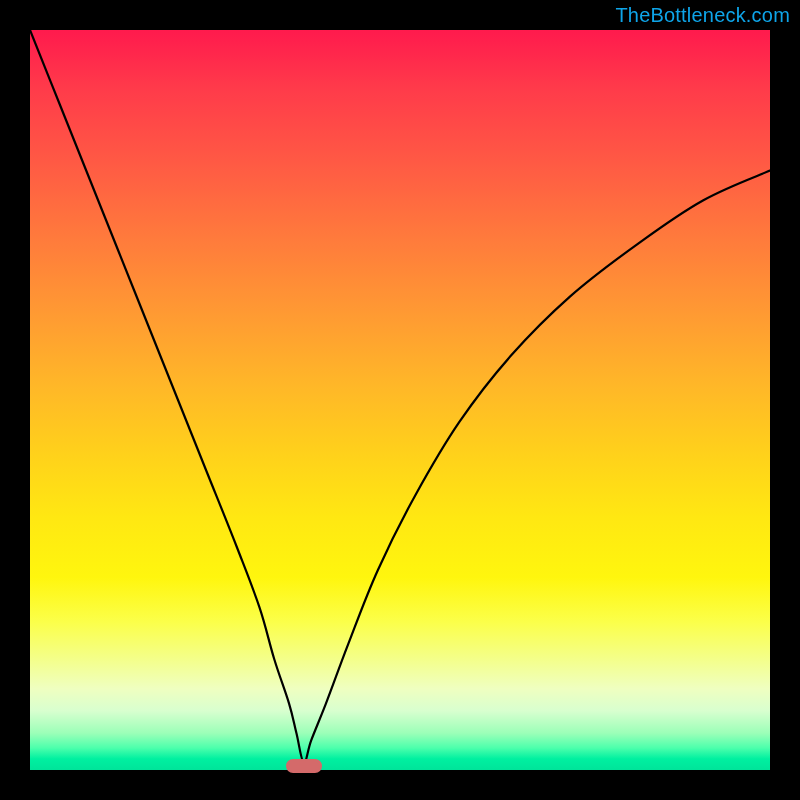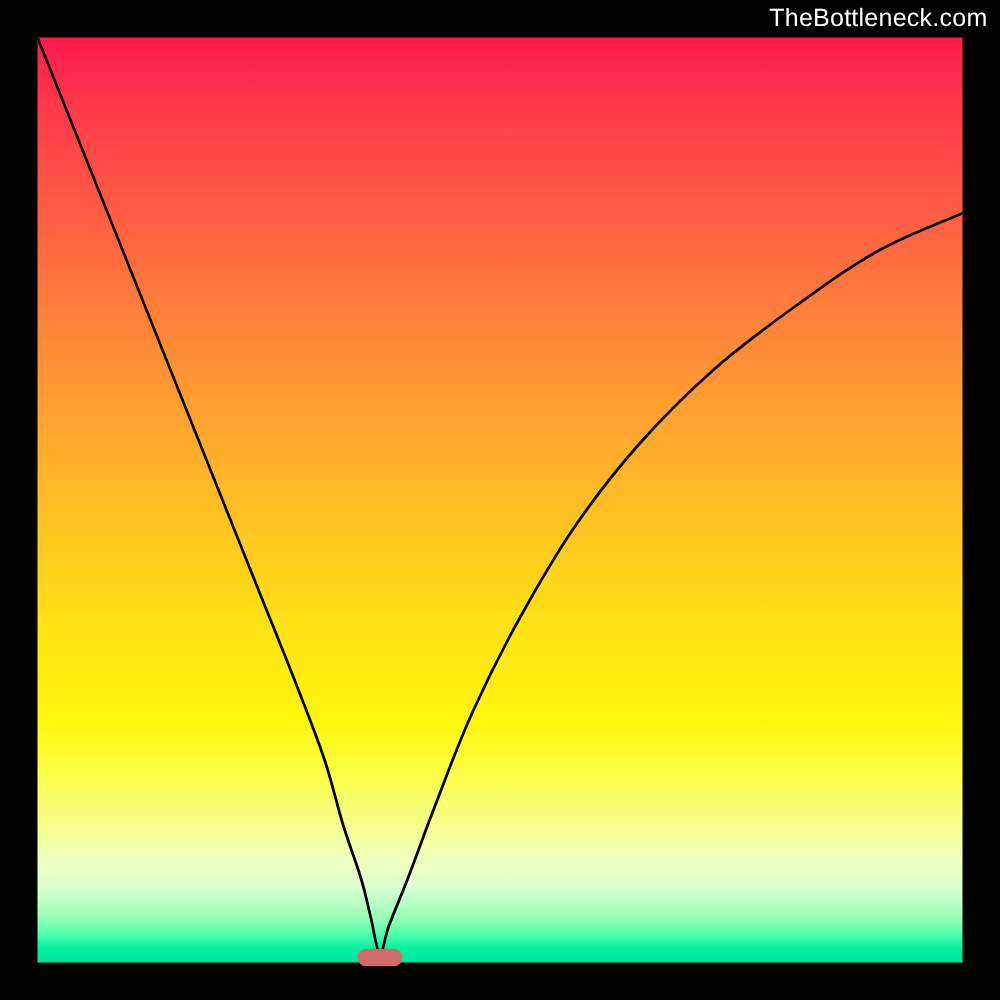--- a/index.html
+++ b/index.html
@@ -42,21 +42,21 @@
       #9cffb8 95%,
       #4dffac 97%,
       #00f0a0 98.5%,
       #00e49a 100%
     );
   }
   .watermark {
     position: absolute;
     top: 4px;
     right: 10px;
-    color: #ffffff;
+    color: #0ea5e9;
     font-size: 20px;
     font-weight: 500;
     letter-spacing: 0.2px;
     user-select: none;
   }
   svg.curve {
     position: absolute;
     left: 0;
     top: 0;
     width: 740px;

